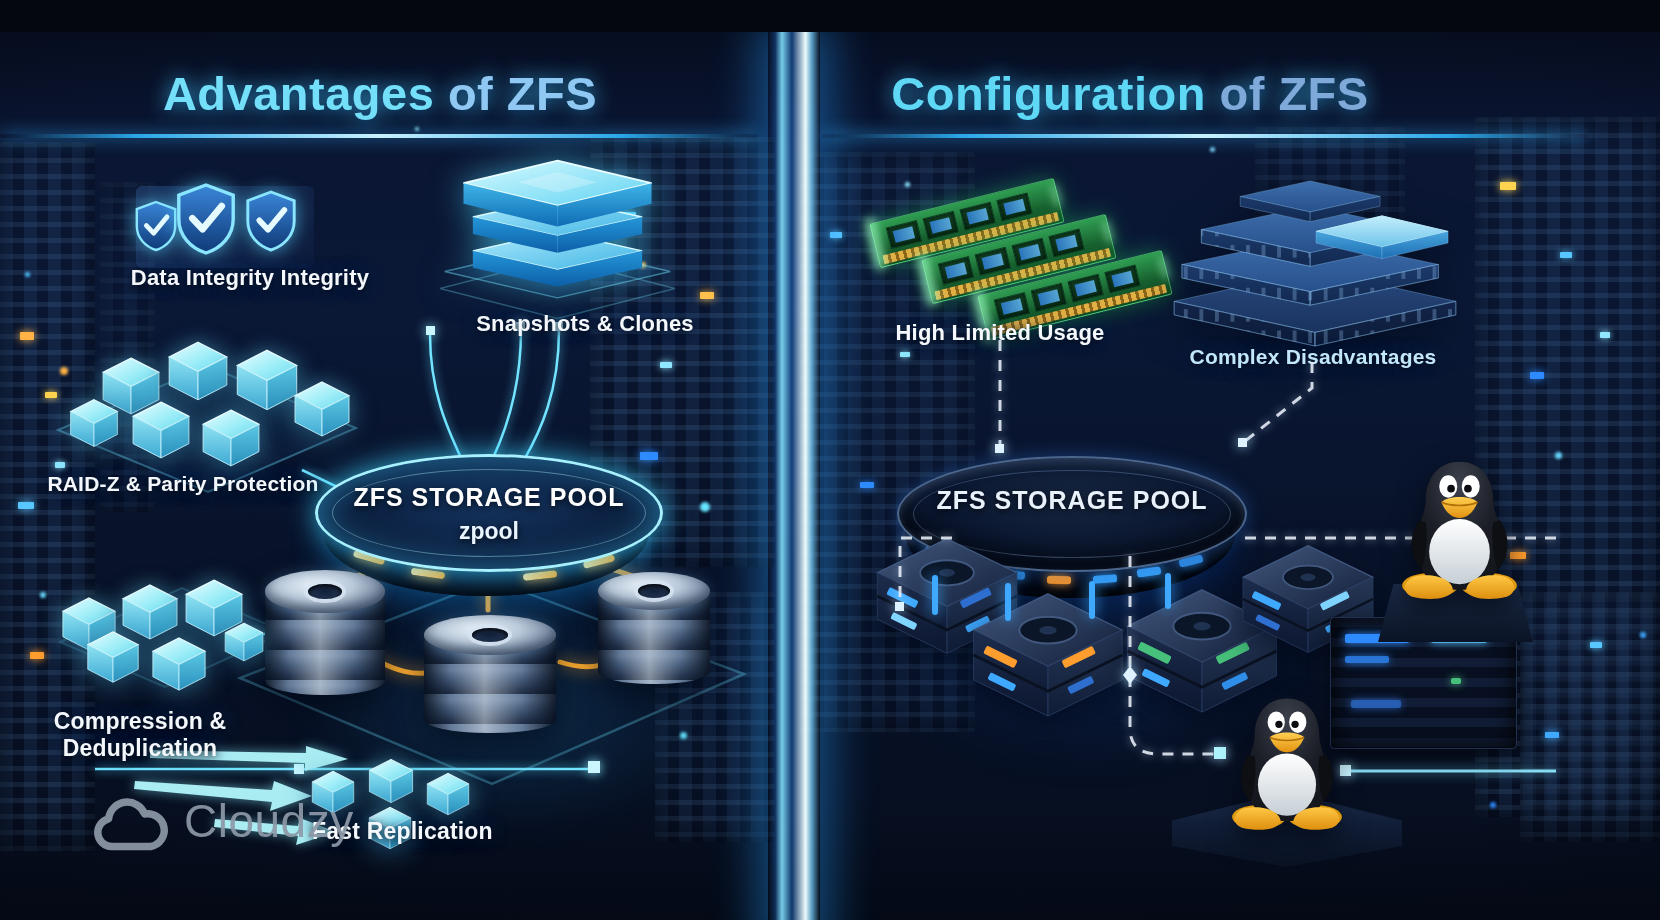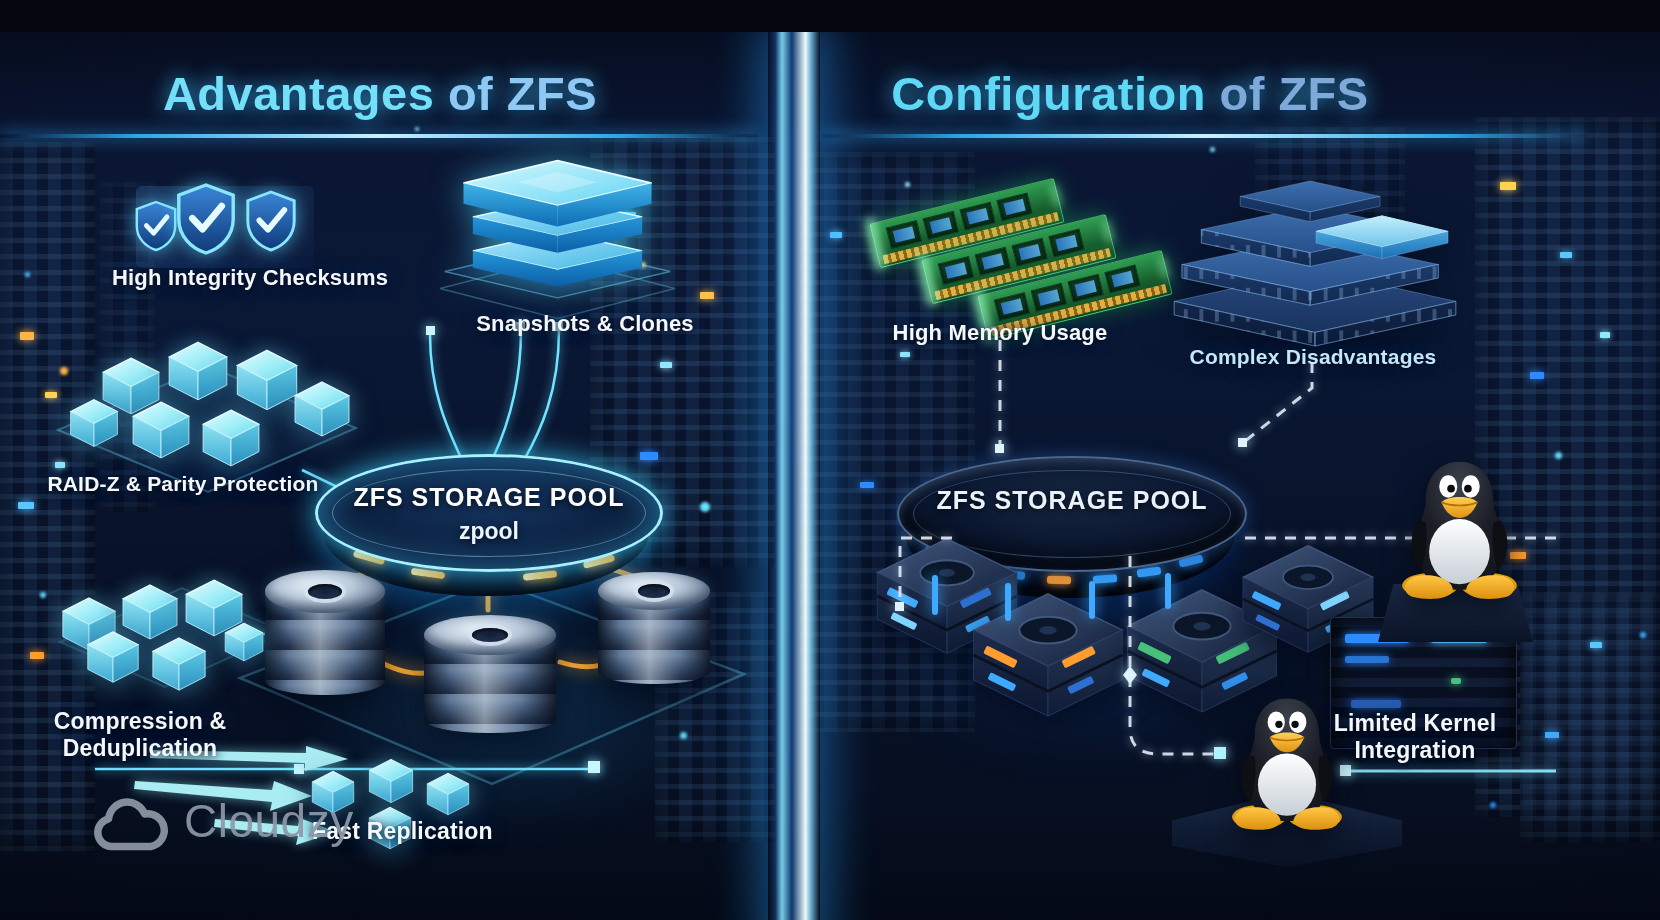--- a/index.html
+++ b/index.html
@@ -352,21 +352,21 @@
     <svg class="shield" style="left:4px;top:20px;width:48px;height:56px">
         <use href="#shield"></use>
       </svg>
     <svg class="shield" style="left:114px;top:10px;width:58px;height:66px">
         <use href="#shield"></use>
       </svg>
     <svg class="shield" style="left:44px;top:2px;width:68px;height:78px">
         <use href="#shield"></use>
       </svg>
   </div>
-  <div class="label" style="left:60px;top:233px;width:380px">High Integrity Checksums</div>
+  <div class="label" style="left:60px;top:233px;width:380px">Data Integrity Integrity</div>
 
   <svg class="abs" style="left:440px;top:125px;width:235px;height:152px;filter:drop-shadow(0 0 16px rgba(80,220,255,.55))" viewBox="0 0 250 158">
     <polygon points="125,92 245,120 125,148 5,120" fill="rgba(40,140,220,.10)" stroke="rgba(120,230,255,.45)" stroke-width="1.5"></polygon>
     <polygon points="125,106 250,138 125,170 0,138" fill="none" stroke="rgba(120,230,255,.3)" stroke-width="1.5"></polygon>
     <polygon points="125,78 215,98 125,118 35,98" fill="url(#snapTop2)" stroke="#d9fbff" stroke-width="1.5"></polygon>
     <polygon points="35,98 125,118 125,136 35,116" fill="url(#snapFront)"></polygon>
     <polygon points="215,98 125,118 125,136 215,116" fill="url(#snapFront)"></polygon>
     <polygon points="125,42 215,62 125,82 35,62" fill="url(#snapTop2)" stroke="#d9fbff" stroke-width="1.5"></polygon>
     <polygon points="35,62 125,82 125,100 35,80" fill="url(#snapFront)"></polygon>
     <polygon points="215,62 125,82 125,100 215,80" fill="url(#snapFront)"></polygon>
@@ -506,21 +506,21 @@
       <div class="ram-pcb">
         <div class="chip" style="left:14px"></div>
         <div class="chip" style="left:52px"></div>
         <div class="chip" style="left:90px"></div>
         <div class="chip" style="left:128px"></div>
         <div class="ram-pins"></div>
       </div>
       <div class="ram-glow"></div>
     </div>
   </div>
-  <div class="label" style="left:845px;top:288px;width:310px">High Memory Usage</div>
+  <div class="label" style="left:845px;top:288px;width:310px">High Limited Usage</div>
 
   <svg class="abs" style="left:1160px;top:145px;width:310px;height:170px;filter:drop-shadow(0 10px 18px rgba(0,8,24,.6))" viewBox="0 0 310 175">
     <g stroke="rgba(150,210,255,.3)" stroke-width="1">
       <polygon points="155,96 300,128 155,160 10,128" fill="url(#slabTopD)"></polygon>
       <polygon points="10,128 155,160 155,174 10,142" fill="url(#slabFrontD)"></polygon>
       <polygon points="300,128 155,160 155,174 300,142" fill="url(#slabFrontD)"></polygon>
       <polygon points="10,128 155,160 155,174 10,142" fill="url(#ticks)"></polygon>
       <polygon points="300,128 155,160 155,174 300,142" fill="url(#ticks)"></polygon>
       <polygon points="150,62 282,90 150,118 18,90" fill="url(#slabTopM)"></polygon>
       <polygon points="18,90 150,118 150,132 18,104" fill="url(#slabFrontM)"></polygon>
@@ -606,17 +606,16 @@
   </div>
   <div class="pedestal1" style="left:1378px;top:552px;width:155px;height:58px"></div>
   <svg class="tux" style="left:1392px;top:422px;width:135px;height:148px" viewBox="0 0 120 130">
       <use href="#tux"></use>
     </svg>
 
   <div class="pedestal2" style="left:1172px;top:760px;width:230px;height:75px"></div>
   <svg class="tux" style="left:1222px;top:660px;width:130px;height:140px" viewBox="0 0 120 130">
       <use href="#tux"></use>
     </svg>
-  <div class="label" style="left:1300px;top:678px;width:230px;font-size:23px">Limited Kernel Integration</div>
 
   <div class="corner-strip" style="left:0;top:894px;width:112px;height:26px"></div>
 
 </div>
 
 </body></html>

